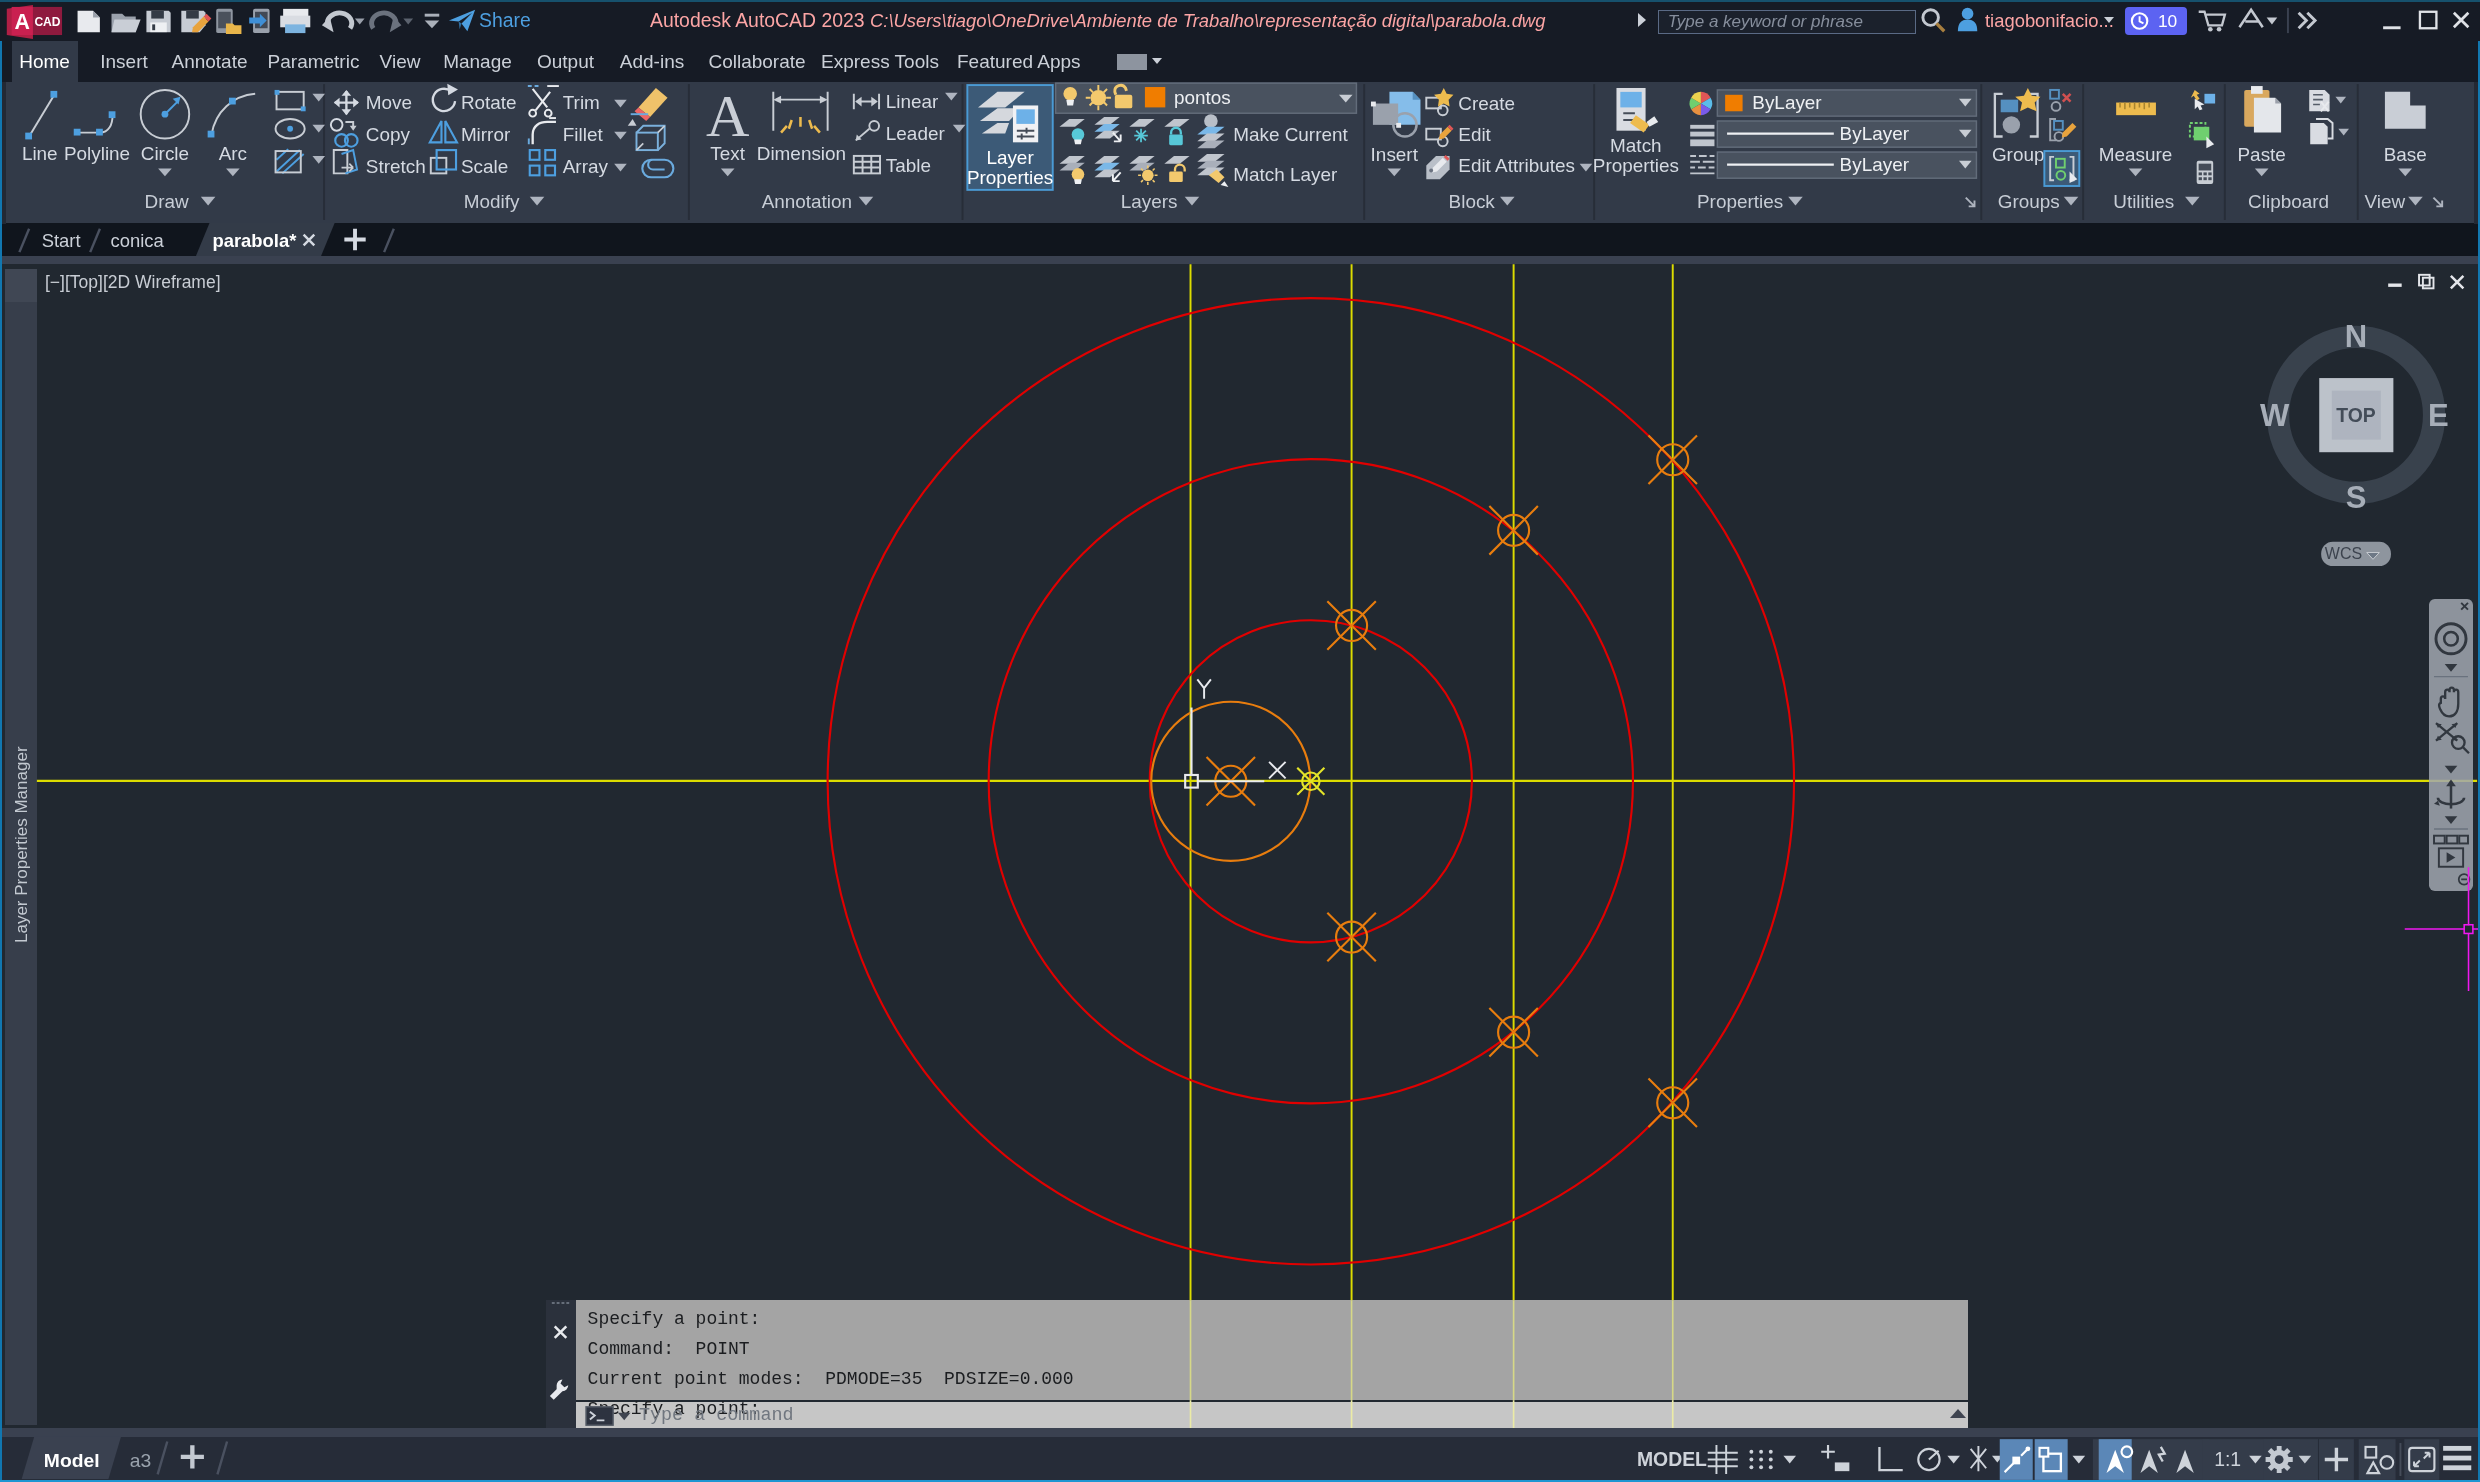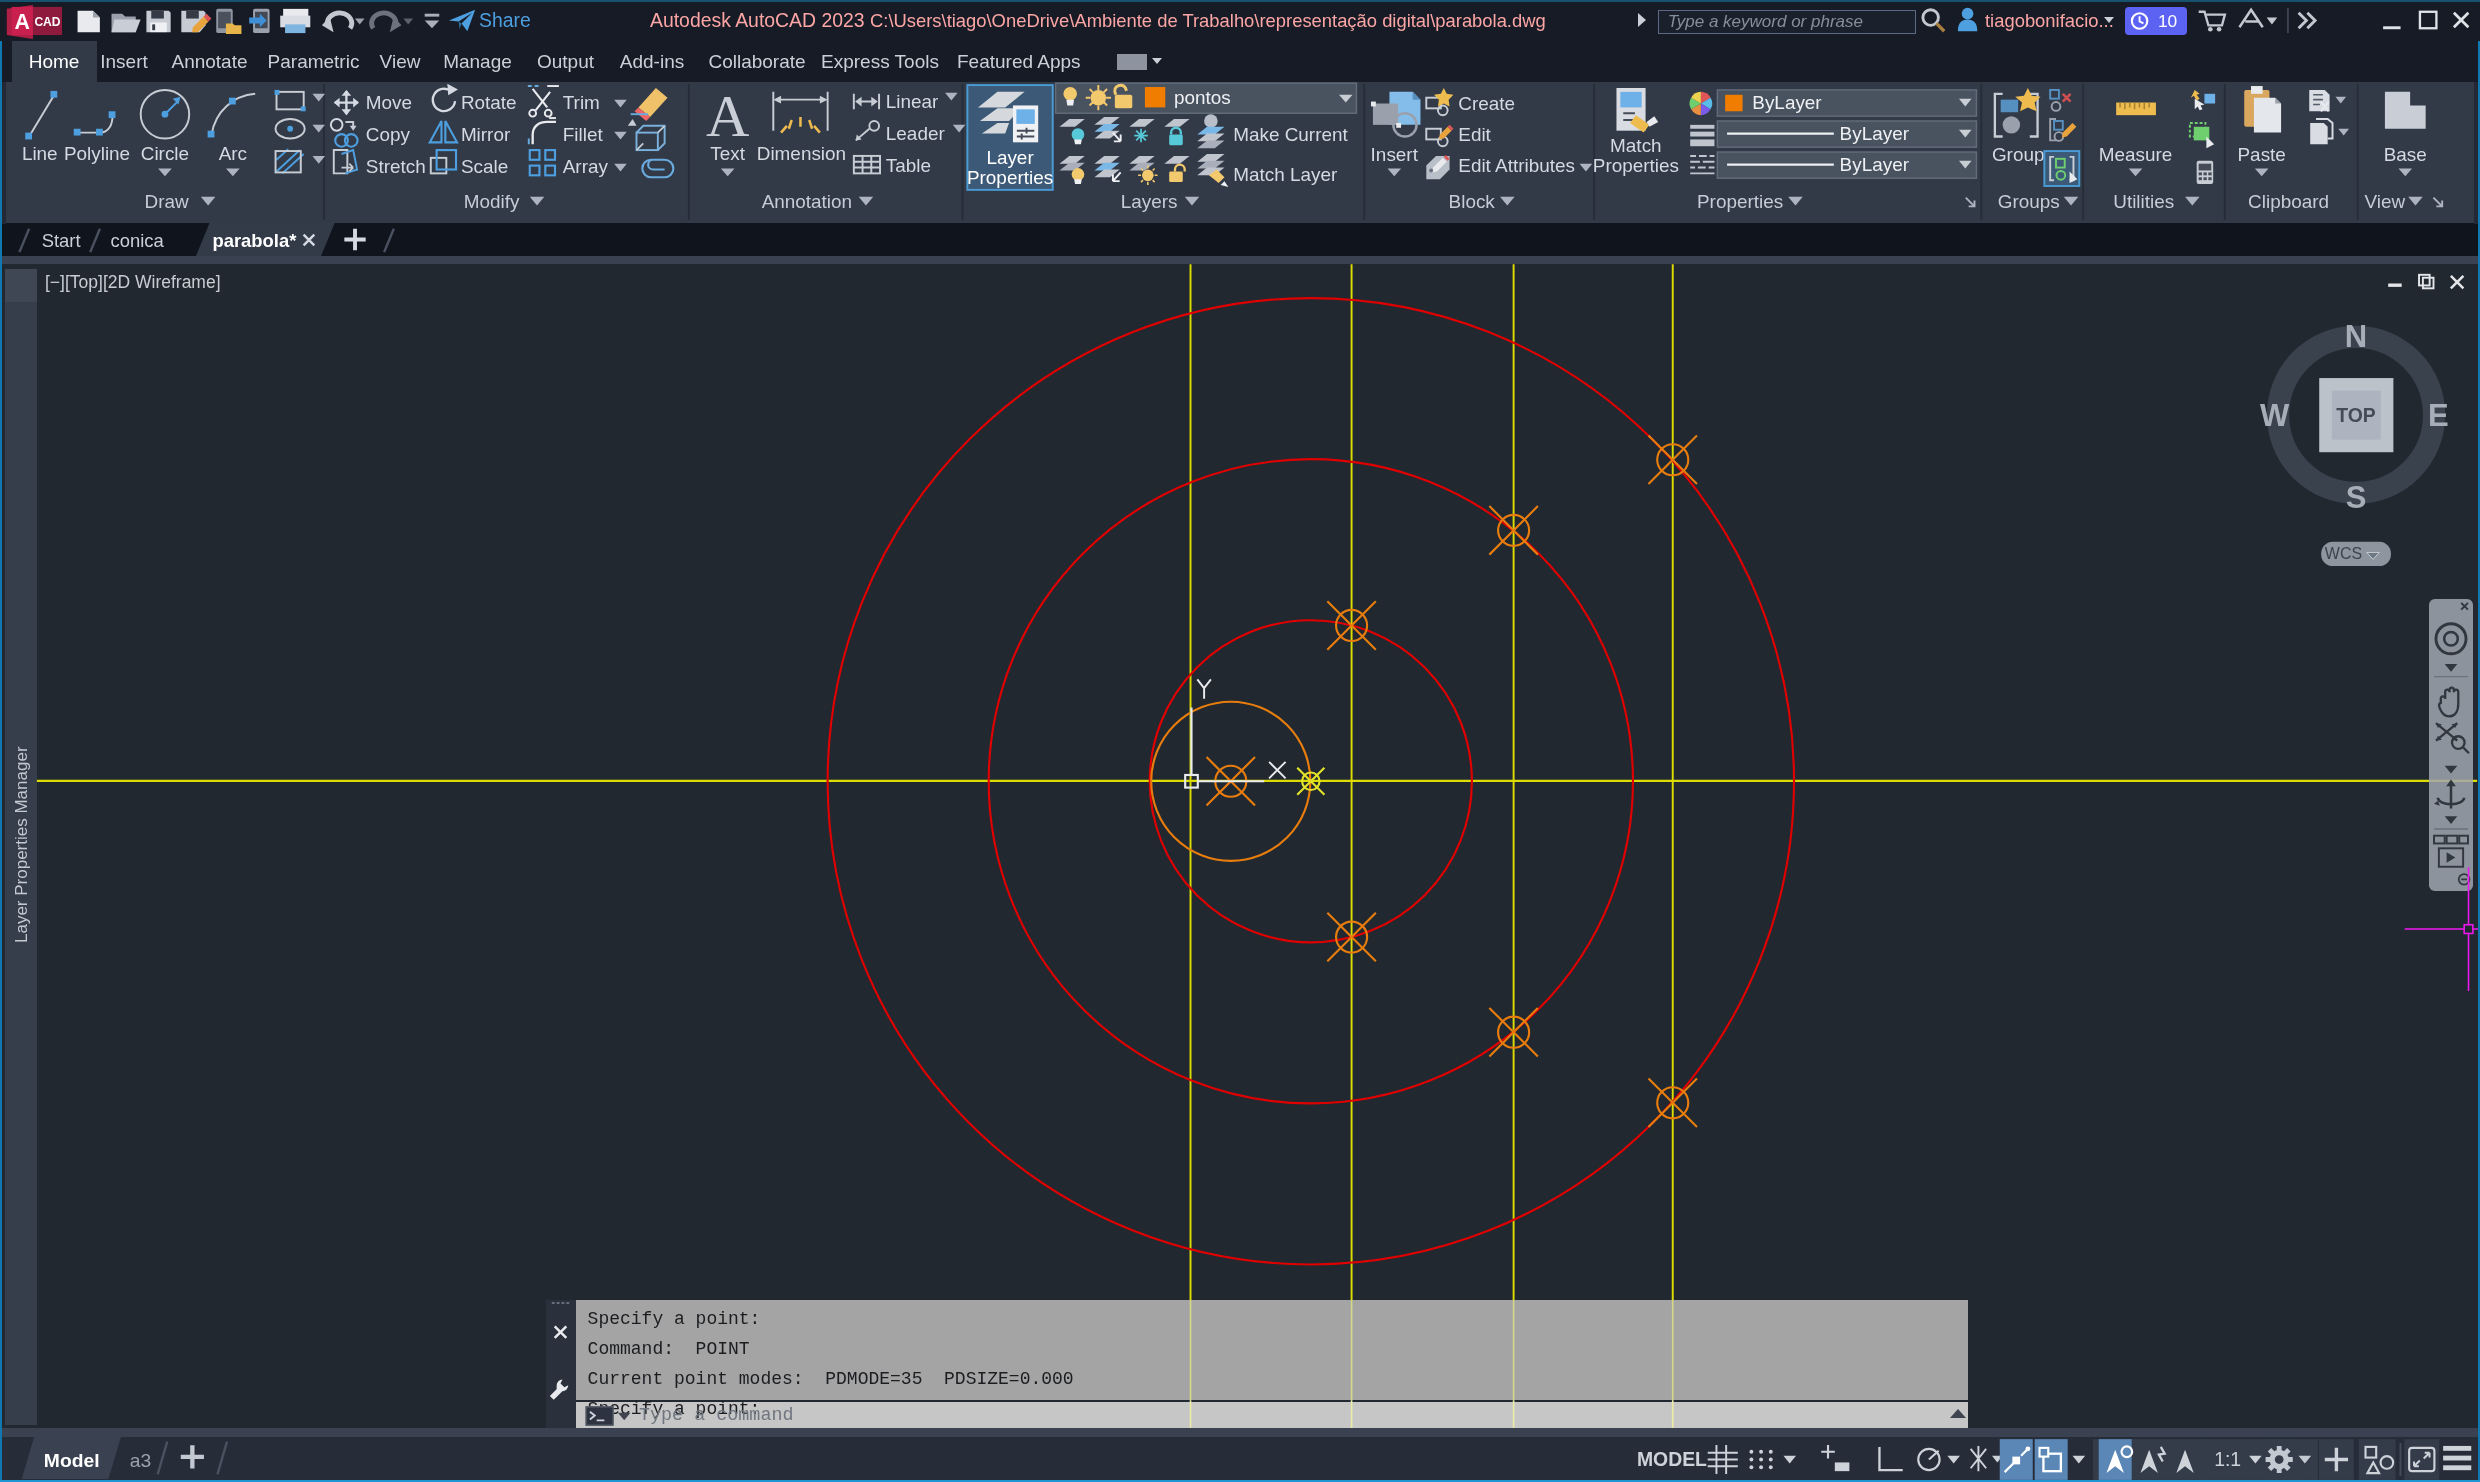--- a/index.html
+++ b/index.html
@@ -77,21 +77,21 @@
   <path d="M416,19 l10,0 l-5,6 Z" fill="#5b626e"></path>
 
   <rect x="438" y="14" width="15" height="3" fill="#aab0ba"></rect>
   <path d="M438,21 l15,0 l-7.5,8 Z" fill="#aab0ba"></path>
 
   <path d="M463,21 L490,10 L482,32 L476,24 L487,13 L473,22 Z" fill="#4d9fe0"></path>
   <path d="M473,22 L476,24 L474,30 Z" fill="#2f6ea0"></path>
 </svg>
 <div class="abs ttext" style="left:479px;top:8.7px;color:#4d9fe0;font-size:19.4px;">Share</div>
 <div class="abs ttext" style="left:650px;top:8.7px;font-size:19.4px;">Autodesk AutoCAD 2023</div>
-<div class="abs ttext" style="left:870px;top:9.7px;font-size:18.4px;">C:\Users\tiago\OneDrive\Ambiente de Trabalho\representação digital\parabola.dwg</div>
+<div class="abs ttext" style="left:870px;top:9.7px;font-size:18.4px;font-style:italic;">C:\Users\tiago\OneDrive\Ambiente de Trabalho\representação digital\parabola.dwg</div>
 <div class="abs" style="left:1638px;top:12.6px;width:0;height:0;border-top:7.8px solid transparent;border-bottom:7.8px solid transparent;border-left:8.7px solid #cbd0d8;"></div>
 <div class="abs" style="left:1658px;top:9.7px;width:258px;height:24px;background:#1b212c;border:1px solid #5a6a85;color:#868e9c;font-style:italic;font-size:17px;line-height:22px;padding-left:8.7px;">Type a keyword or phrase</div>
 <svg class="abs" width="408" height="41" style="left:1919px;top:0" viewBox="0 0 420 42">
 
   <circle cx="12" cy="18" r="8" fill="none" stroke="#c3c8d0" stroke-width="3"></circle>
   <line x1="18" y1="24" x2="26" y2="32" stroke="#a87f3f" stroke-width="3.5"></line>
 
   <circle cx="50" cy="14" r="6" fill="#4d9fe0"></circle>
   <path d="M40,32 q0,-12 10,-12 q10,0 10,12 Z" fill="#4d9fe0"></path>
 </svg>
@@ -116,21 +116,21 @@
 
   <path d="M113,13 l8,8 l-8,8 M122,13 l8,8 l-8,8" fill="none" stroke="#c3c8d0" stroke-width="3"></path>
 </svg>
 <svg class="abs" width="155" height="41" style="left:2325px;top:0" viewBox="0 0 160 42">
   <rect x="60" y="27" width="18" height="3" fill="#dfe2e7"></rect>
   <rect x="98" y="12" width="17" height="17" fill="none" stroke="#dfe2e7" stroke-width="2.4"></rect>
   <path d="M133,13 L148,28 M148,13 L133,28" stroke="#dfe2e7" stroke-width="2.8"></path>
 </svg>
 
 <div class="abs" id="menubar"></div>
-<div class="mtab active" style="left:11.6px;top:41px;width:85px;">Home</div>
+<div class="mtab active" style="left:11.6px;top:41px;width:66px;">Home</div>
 <div class="mtab" style="left:85px;top:41px;width:78px;">Insert</div>
 <div class="mtab" style="left:163px;top:41px;width:93px;">Annotate</div>
 <div class="mtab" style="left:256px;top:41px;width:115px;">Parametric</div>
 <div class="mtab" style="left:371px;top:41px;width:58px;">View</div>
 <div class="mtab" style="left:429px;top:41px;width:97px;">Manage</div>
 <div class="mtab" style="left:526px;top:41px;width:79px;">Output</div>
 <div class="mtab" style="left:613px;top:41px;width:78px;">Add-ins</div>
 <div class="mtab" style="left:699px;top:41px;width:116px;">Collaborate</div>
 <div class="mtab" style="left:821px;top:41px;width:117px;">Express Tools</div>
 <div class="mtab" style="left:957px;top:41px;width:117px;">Featured Apps</div>

